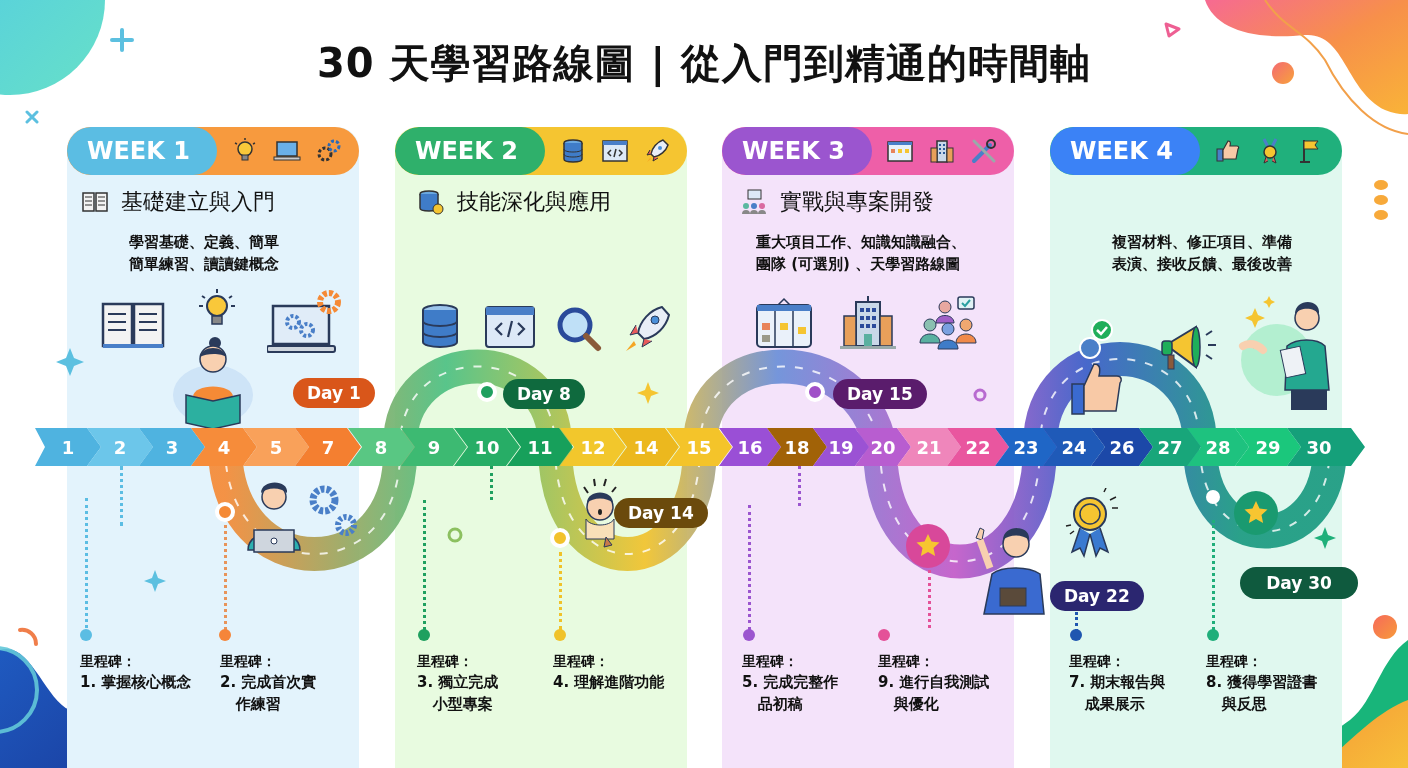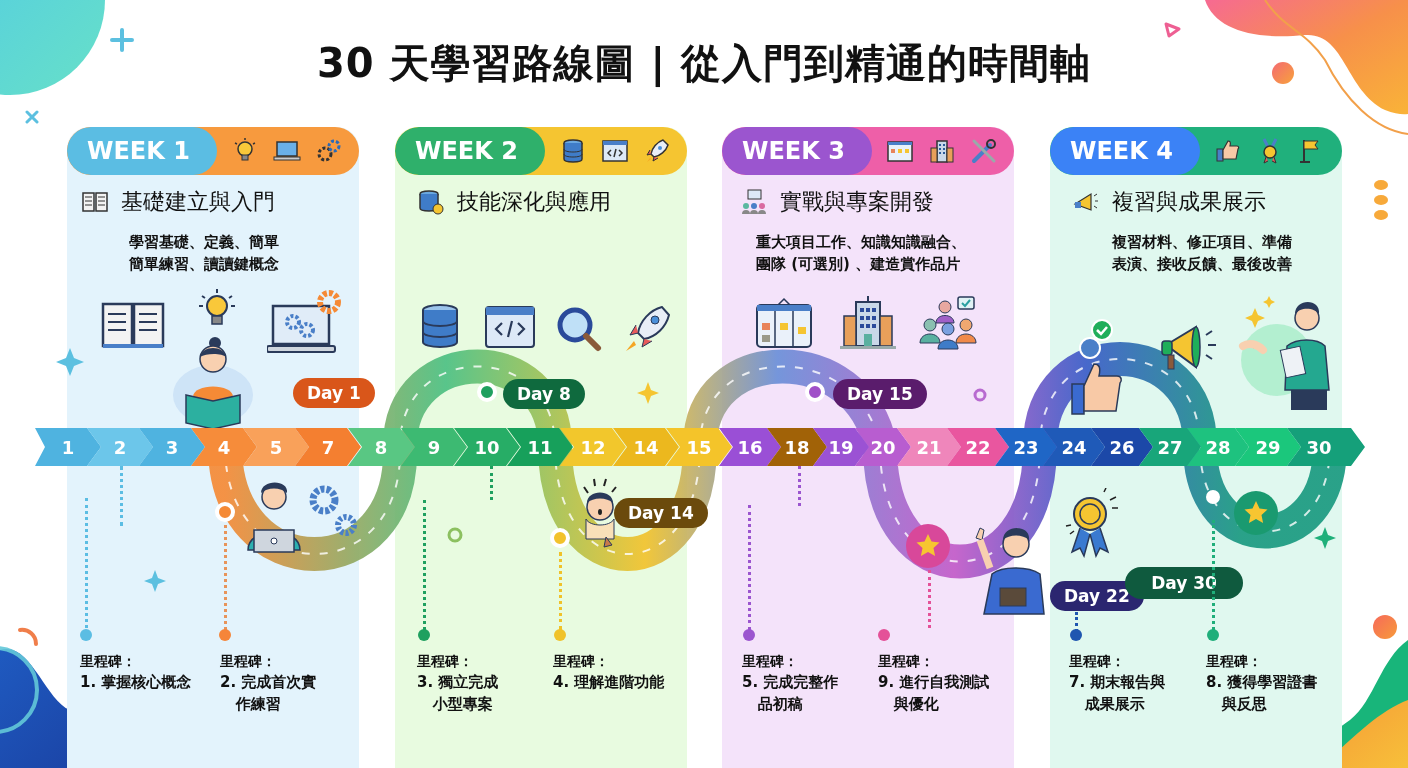--- a/index.html
+++ b/index.html
@@ -185,21 +185,21 @@
           <rect x="8" y="2" width="13" height="9" fill="#dde9f7" stroke="#333"></rect>
           <circle cx="6" cy="18" r="3" fill="#5bb8a0"></circle>
           <circle cx="14" cy="18" r="3" fill="#4a7fc8"></circle>
           <circle cx="22" cy="18" r="3" fill="#d96aa0"></circle>
           <path d="M2 26a4 4 0 0 1 8 0M10 26a4 4 0 0 1 8 0M18 26a4 4 0 0 1 8 0" fill="#888"></path>
         </svg>
       <span class="topic-title">實戰與專案開發</span>
     </div>
     <div class="desc" style="left:34px">
       <div>重大項目工作、知識知識融合、</div>
-      <div>團隊 (可選別) 、建造賞作品片</div>
+      <div>團隊 (可選別) 、天學習路線圖</div>
     </div>
   </div>
 
   <div class="panel" style="left:1050px;background:#e0f8ef">
     <div class="wk-header" style="background:#20b07c">
       <div class="wk-pill" style="background:#3b82f6">WEEK 4</div>
       <div class="wk-icons">
         <svg viewBox="0 0 28 28">
             <rect x="3" y="12" width="6" height="12" fill="#4a7fc8" stroke="#333"></rect>
             <path d="M9 13l5-9c2 0 3 1 2 5h7c2 0 2 2 1 3l-2 10H9z" fill="#f8c9a6" stroke="#333" stroke-width="1.2"></path>
@@ -207,28 +207,20 @@
         <svg viewBox="0 0 28 28">
             <path d="M8 2l4 8M20 2l-4 8" stroke="#4a7fc8" stroke-width="3"></path>
             <circle cx="14" cy="15" r="6" fill="#f5c531" stroke="#333" stroke-width="1.5"></circle>
             <path d="M10 20l-2 6 4-2M18 20l2 6-4-2" fill="#e85a5a" stroke="#333"></path>
           </svg>
         <svg viewBox="0 0 28 28">
             <path d="M6 3v22M2 25h10" stroke="#333" stroke-width="2"></path>
             <path d="M6 4h14l-3 4 3 4H6z" fill="#f5c531" stroke="#333"></path>
           </svg>
       </div>
-    </div>
-    <div class="topic" style="left:22px">
-      <svg viewBox="0 0 28 28">
-          <path d="M3 16l16-10v16z" fill="#f5c531" stroke="#333" stroke-width="1.2"></path>
-          <rect x="3" y="14" width="6" height="6" fill="#4a7fc8"></rect>
-          <path d="M22 8l3-2M23 13h3M22 18l3 2" stroke="#333"></path>
-        </svg>
-      <span class="topic-title">複習與成果展示</span>
     </div>
     <div class="desc" style="left:62px">
       <div>複習材料、修正項目、準備</div>
       <div>表演、接收反饋、最後改善</div>
     </div>
   </div>
 
   <svg class="abs" style="left:0;top:0" width="1408" height="768">
     <defs>
       <linearGradient id="road" x1="0" y1="0" x2="1" y2="0">
@@ -426,21 +418,21 @@
     <div class="seg" style="left:1152px;width:62px;background:#1ec27f">28</div>
     <div class="seg" style="left:1200px;width:66px;background:#1bc77c">29</div>
     <div class="seg" style="left:1252px;width:78px;background:#15a07a;padding-right:14px">30</div>
   </div>
 
   <div class="daytag" style="left:293px;top:378px;background:#d9561a">Day 1</div>
   <div class="daytag" style="left:503px;top:379px;background:#0f6a3e">Day 8</div>
   <div class="daytag" style="left:614px;top:498px;background:#6b4a0c">Day 14</div>
   <div class="daytag" style="left:833px;top:379px;background:#5a1c6c">Day 15</div>
   <div class="daytag" style="left:1050px;top:581px;background:#2b2670">Day 22</div>
-  <div class="daytag" style="left:1125px;top:567px;background:#0f5a3e;width:118px;height:32px;border-radius:16px">Day 30</div>
+  <div class="daytag" style="left:1240px;top:567px;background:#0f5a3e;width:118px;height:32px;border-radius:16px">Day 30</div>
 
   <div class="vline" style="left:120px;top:466px;height:60px;border-color:#5bbde3"></div>
   <div class="vline" style="left:85px;top:498px;height:130px;border-color:#5bbde3"></div>
   <div class="vline" style="left:224px;top:525px;height:105px;border-color:#e8945a"></div>
   <div class="vline" style="left:423px;top:500px;height:130px;border-color:#1fa05f"></div>
   <div class="vline" style="left:490px;top:466px;height:34px;border-color:#1fa05f"></div>
   <div class="vline" style="left:559px;top:552px;height:78px;border-color:#f0c229"></div>
   <div class="vline" style="left:748px;top:505px;height:125px;border-color:#9b55cf"></div>
   <div class="vline" style="left:798px;top:466px;height:40px;border-color:#9b55cf"></div>
   <div class="vline" style="left:928px;top:570px;height:58px;border-color:#e45198"></div>

